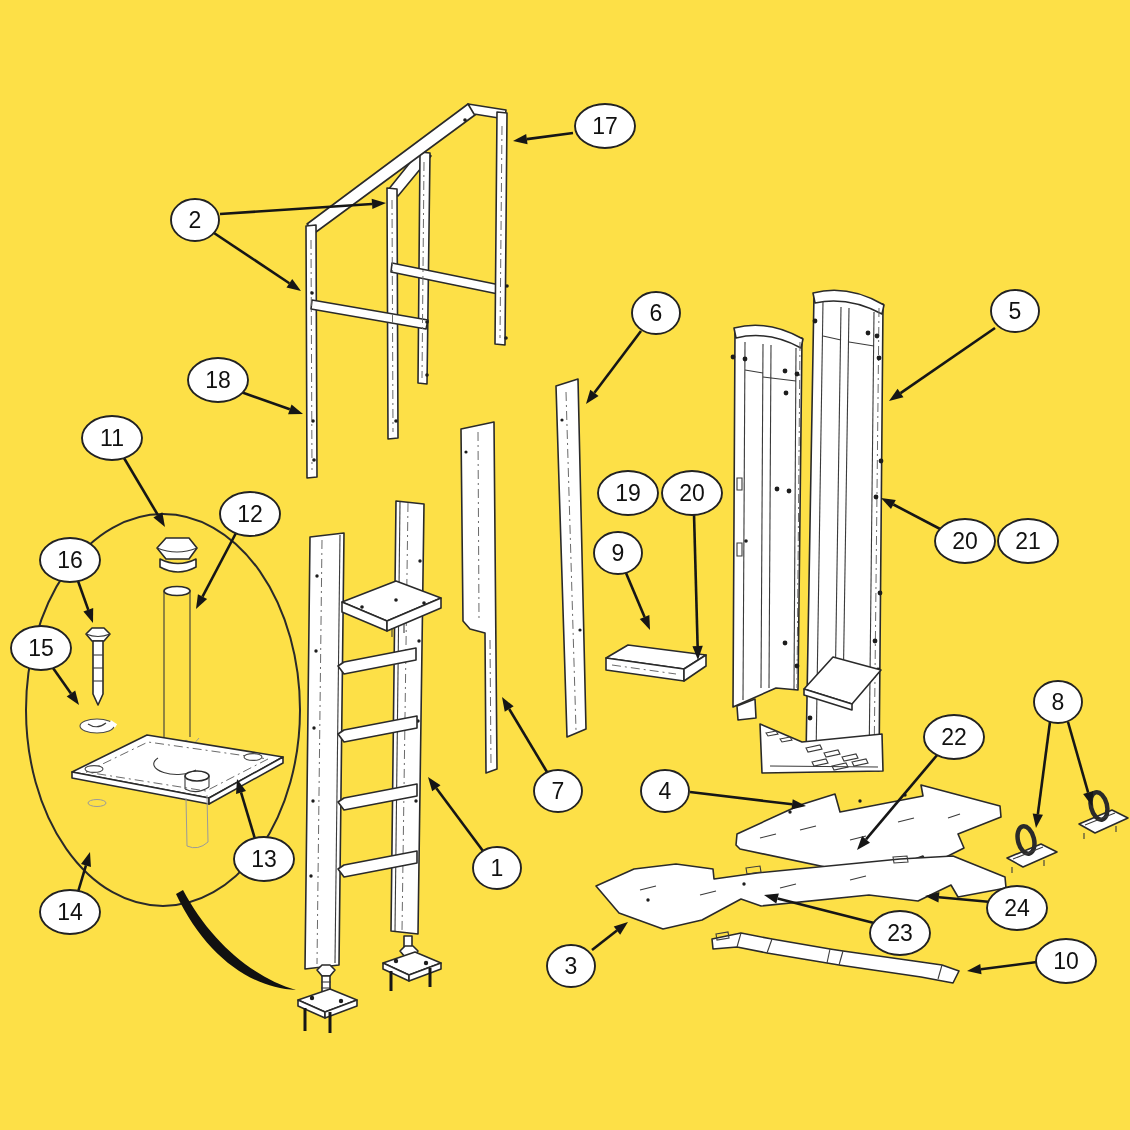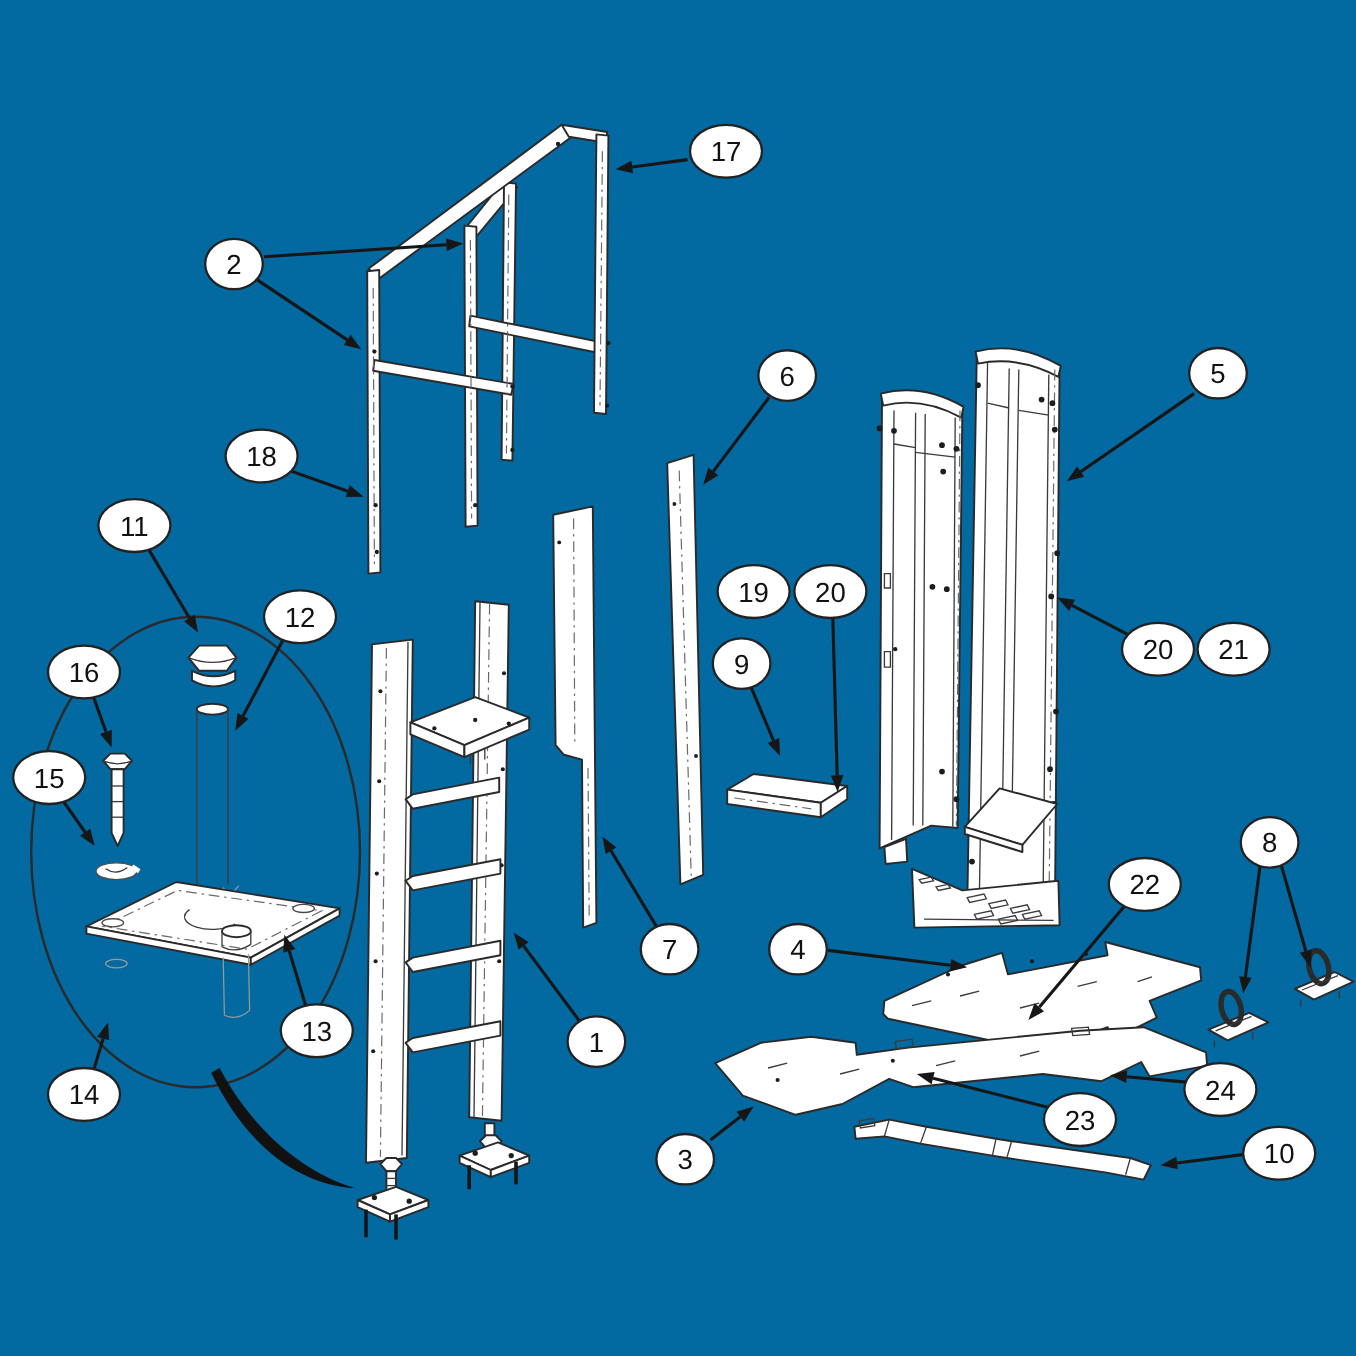--- a/index.html
+++ b/index.html
@@ -1,17 +1,17 @@
 <!DOCTYPE html>
 <html><head>
 <meta charset="utf-8">
 <style>
   html,body{margin:0;padding:0;background:#ffffff;}
   body{font-family:"Liberation Sans", sans-serif;}
-  .stage{width:1130px;height:1130px;position:relative;background:#0369a1;overflow:hidden;}
+  .stage{width:1130px;height:1130px;position:relative;background:#fde047;overflow:hidden;}
   svg{display:block;}
   .part path,.part line,.part ellipse,.part polyline,.part circle,.part rect{vector-effect:non-scaling-stroke;}
   .outline{fill:#ffffff;stroke:#2a2a2a;stroke-width:1.6;stroke-linejoin:round;}
   .thin{fill:none;stroke:#3a3a3a;stroke-width:1.1;}
   .faint{fill:none;stroke:#9a9a9a;stroke-width:1;}
   .dashdot{fill:none;stroke:#6a6a6a;stroke-width:1;stroke-dasharray:9 4 2 4;}
   .dot{fill:#1d1d1d;stroke:none;}
   .hole{fill:#ffffff;stroke:#4a4a4a;stroke-width:1.1;}
   .callout-ellipse{fill:#ffffff;stroke:#222222;stroke-width:1.9;}
   .callout-text{fill:#111111;font-family:"Liberation Sans", sans-serif;}

